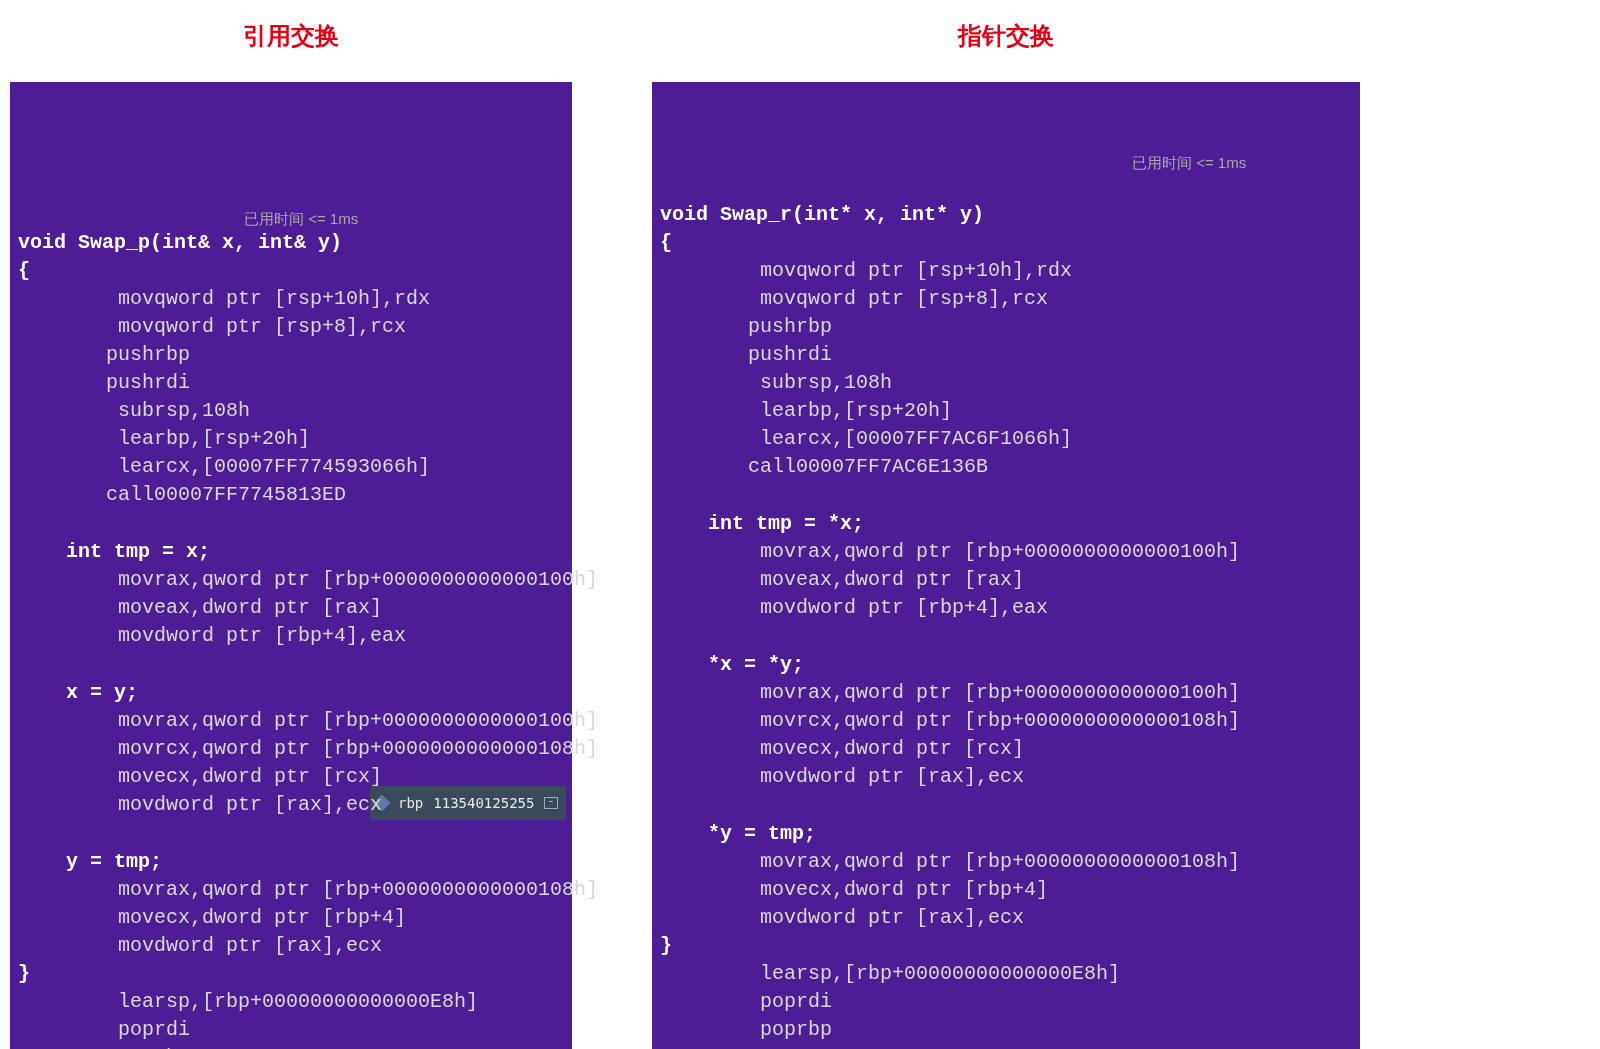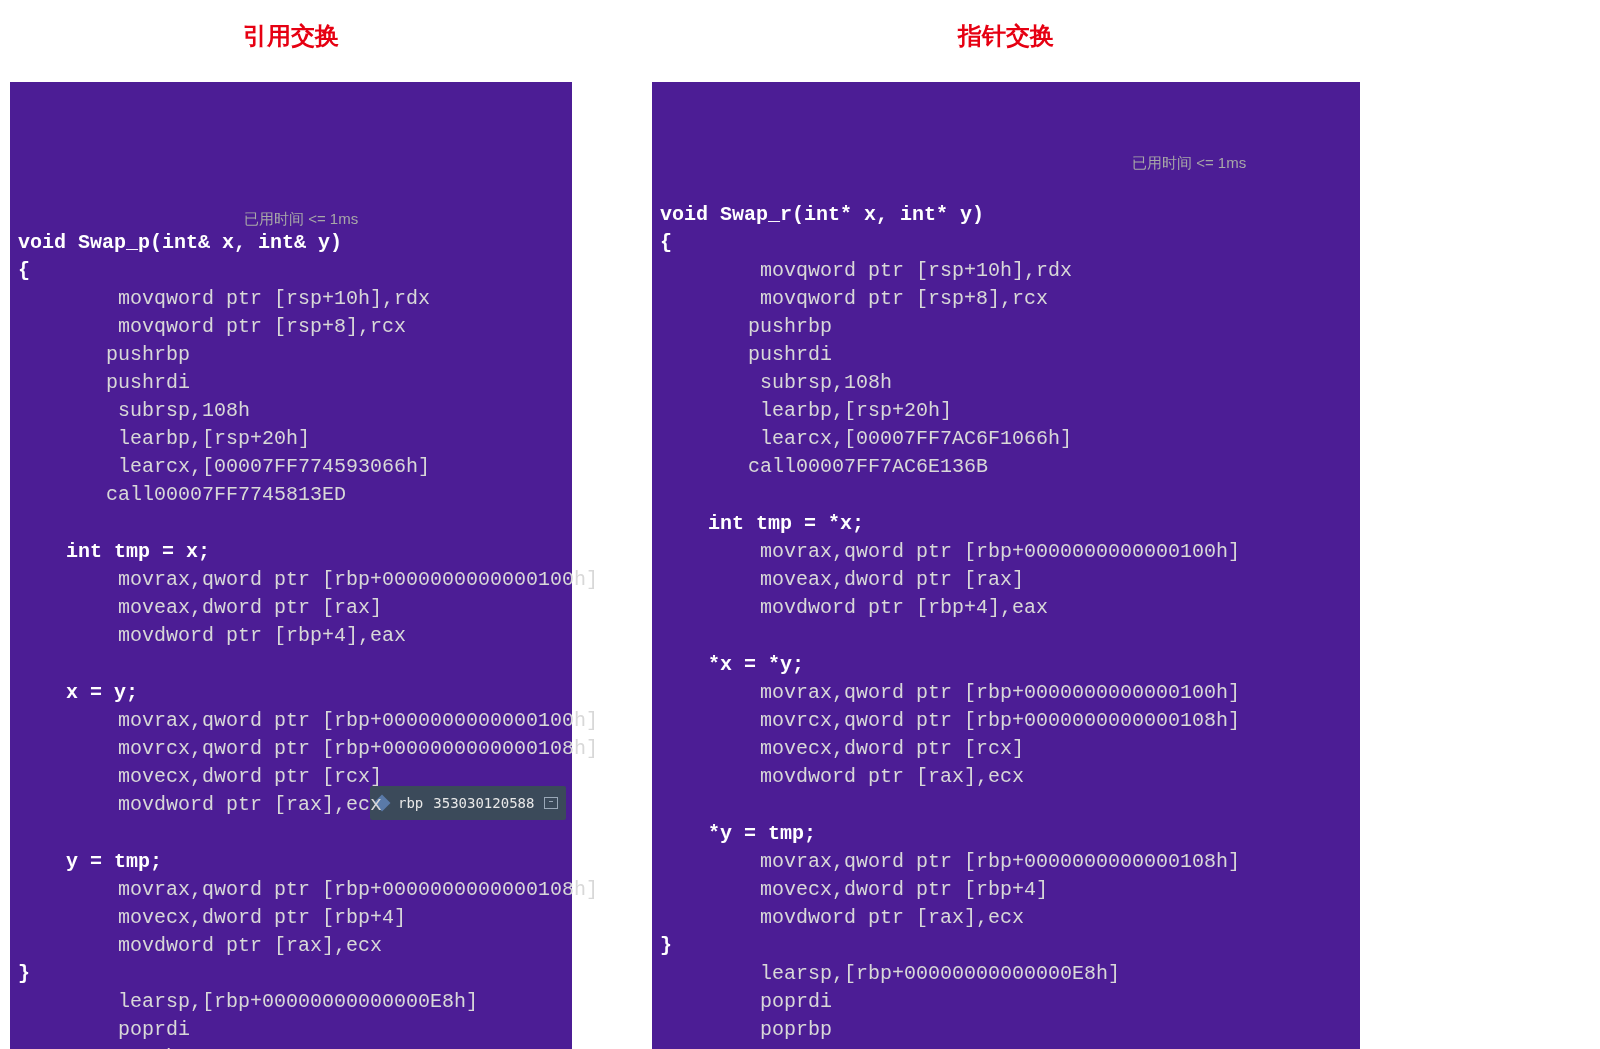--- a/index.html
+++ b/index.html
@@ -109,21 +109,21 @@
 
 <div class="container">
 
   <div class="column col-left">
     <div class="title">引用交换</div>
     <div class="codeblock" id="code-left">
       <span class="hint hint-left">已用时间 &lt;= 1ms</span>
       <div class="tooltip">
         <span class="cube"></span>
         <span>rbp</span>
-        <span>353030120588</span>
+        <span>113540125255</span>
         <span class="pin"></span>
       </div>
     <span class="code-line src-line">void Swap_p(int&amp; x, int&amp; y)</span><span class="code-line brace">{</span><span class="code-line"><span class="opcol">mov</span><span class="operands">qword ptr [rsp+10h],rdx</span></span><span class="code-line"><span class="opcol">mov</span><span class="operands">qword ptr [rsp+8],rcx</span></span><span class="code-line"><span class="opcol">push</span><span class="operands">rbp</span></span><span class="code-line"><span class="opcol">push</span><span class="operands">rdi</span></span><span class="code-line"><span class="opcol">sub</span><span class="operands">rsp,108h</span></span><span class="code-line"><span class="opcol">lea</span><span class="operands">rbp,[rsp+20h]</span></span><span class="code-line"><span class="opcol">lea</span><span class="operands">rcx,[00007FF774593066h]</span></span><span class="code-line"><span class="opcol">call</span><span class="operands">00007FF7745813ED</span></span><span class="code-line src-line">    int tmp = x;</span><span class="code-line"><span class="opcol">mov</span><span class="operands">rax,qword ptr [rbp+0000000000000100h]</span></span><span class="code-line"><span class="opcol">mov</span><span class="operands">eax,dword ptr [rax]</span></span><span class="code-line"><span class="opcol">mov</span><span class="operands">dword ptr [rbp+4],eax</span></span><span class="code-line src-line">    x = y;</span><span class="code-line"><span class="opcol">mov</span><span class="operands">rax,qword ptr [rbp+0000000000000100h]</span></span><span class="code-line"><span class="opcol">mov</span><span class="operands">rcx,qword ptr [rbp+0000000000000108h]</span></span><span class="code-line"><span class="opcol">mov</span><span class="operands">ecx,dword ptr [rcx]</span></span><span class="code-line"><span class="opcol">mov</span><span class="operands">dword ptr [rax],ecx</span></span><span class="code-line src-line">    y = tmp;</span><span class="code-line"><span class="opcol">mov</span><span class="operands">rax,qword ptr [rbp+0000000000000108h]</span></span><span class="code-line"><span class="opcol">mov</span><span class="operands">ecx,dword ptr [rbp+4]</span></span><span class="code-line"><span class="opcol">mov</span><span class="operands">dword ptr [rax],ecx</span></span><span class="code-line brace">}</span><span class="code-line"><span class="opcol">lea</span><span class="operands">rsp,[rbp+00000000000000E8h]</span></span><span class="code-line"><span class="opcol">pop</span><span class="operands">rdi</span></span><span class="code-line"><span class="opcol">pop</span><span class="operands">rbp</span></span><span class="code-line"><span class="opcol">ret</span><span class="operands"></span></span></div>
   </div>
 
   <div class="column col-right">
     <div class="title">指针交换</div>
     <div class="codeblock" id="code-right">
       <span class="hint hint-right">已用时间 &lt;= 1ms</span>
     <span class="code-line src-line">void Swap_r(int* x, int* y)</span><span class="code-line brace">{</span><span class="code-line"><span class="opcol">mov</span><span class="operands">qword ptr [rsp+10h],rdx</span></span><span class="code-line"><span class="opcol">mov</span><span class="operands">qword ptr [rsp+8],rcx</span></span><span class="code-line"><span class="opcol">push</span><span class="operands">rbp</span></span><span class="code-line"><span class="opcol">push</span><span class="operands">rdi</span></span><span class="code-line"><span class="opcol">sub</span><span class="operands">rsp,108h</span></span><span class="code-line"><span class="opcol">lea</span><span class="operands">rbp,[rsp+20h]</span></span><span class="code-line"><span class="opcol">lea</span><span class="operands">rcx,[00007FF7AC6F1066h]</span></span><span class="code-line"><span class="opcol">call</span><span class="operands">00007FF7AC6E136B</span></span><span class="code-line src-line">    int tmp = *x;</span><span class="code-line"><span class="opcol">mov</span><span class="operands">rax,qword ptr [rbp+0000000000000100h]</span></span><span class="code-line"><span class="opcol">mov</span><span class="operands">eax,dword ptr [rax]</span></span><span class="code-line"><span class="opcol">mov</span><span class="operands">dword ptr [rbp+4],eax</span></span><span class="code-line src-line">    *x = *y;</span><span class="code-line"><span class="opcol">mov</span><span class="operands">rax,qword ptr [rbp+0000000000000100h]</span></span><span class="code-line"><span class="opcol">mov</span><span class="operands">rcx,qword ptr [rbp+0000000000000108h]</span></span><span class="code-line"><span class="opcol">mov</span><span class="operands">ecx,dword ptr [rcx]</span></span><span class="code-line"><span class="opcol">mov</span><span class="operands">dword ptr [rax],ecx</span></span><span class="code-line src-line">    *y = tmp;</span><span class="code-line"><span class="opcol">mov</span><span class="operands">rax,qword ptr [rbp+0000000000000108h]</span></span><span class="code-line"><span class="opcol">mov</span><span class="operands">ecx,dword ptr [rbp+4]</span></span><span class="code-line"><span class="opcol">mov</span><span class="operands">dword ptr [rax],ecx</span></span><span class="code-line brace">}</span><span class="code-line"><span class="opcol">lea</span><span class="operands">rsp,[rbp+00000000000000E8h]</span></span><span class="code-line"><span class="opcol">pop</span><span class="operands">rdi</span></span><span class="code-line"><span class="opcol">pop</span><span class="operands">rbp</span></span><span class="code-line"><span class="opcol">ret</span><span class="operands"></span></span></div>

